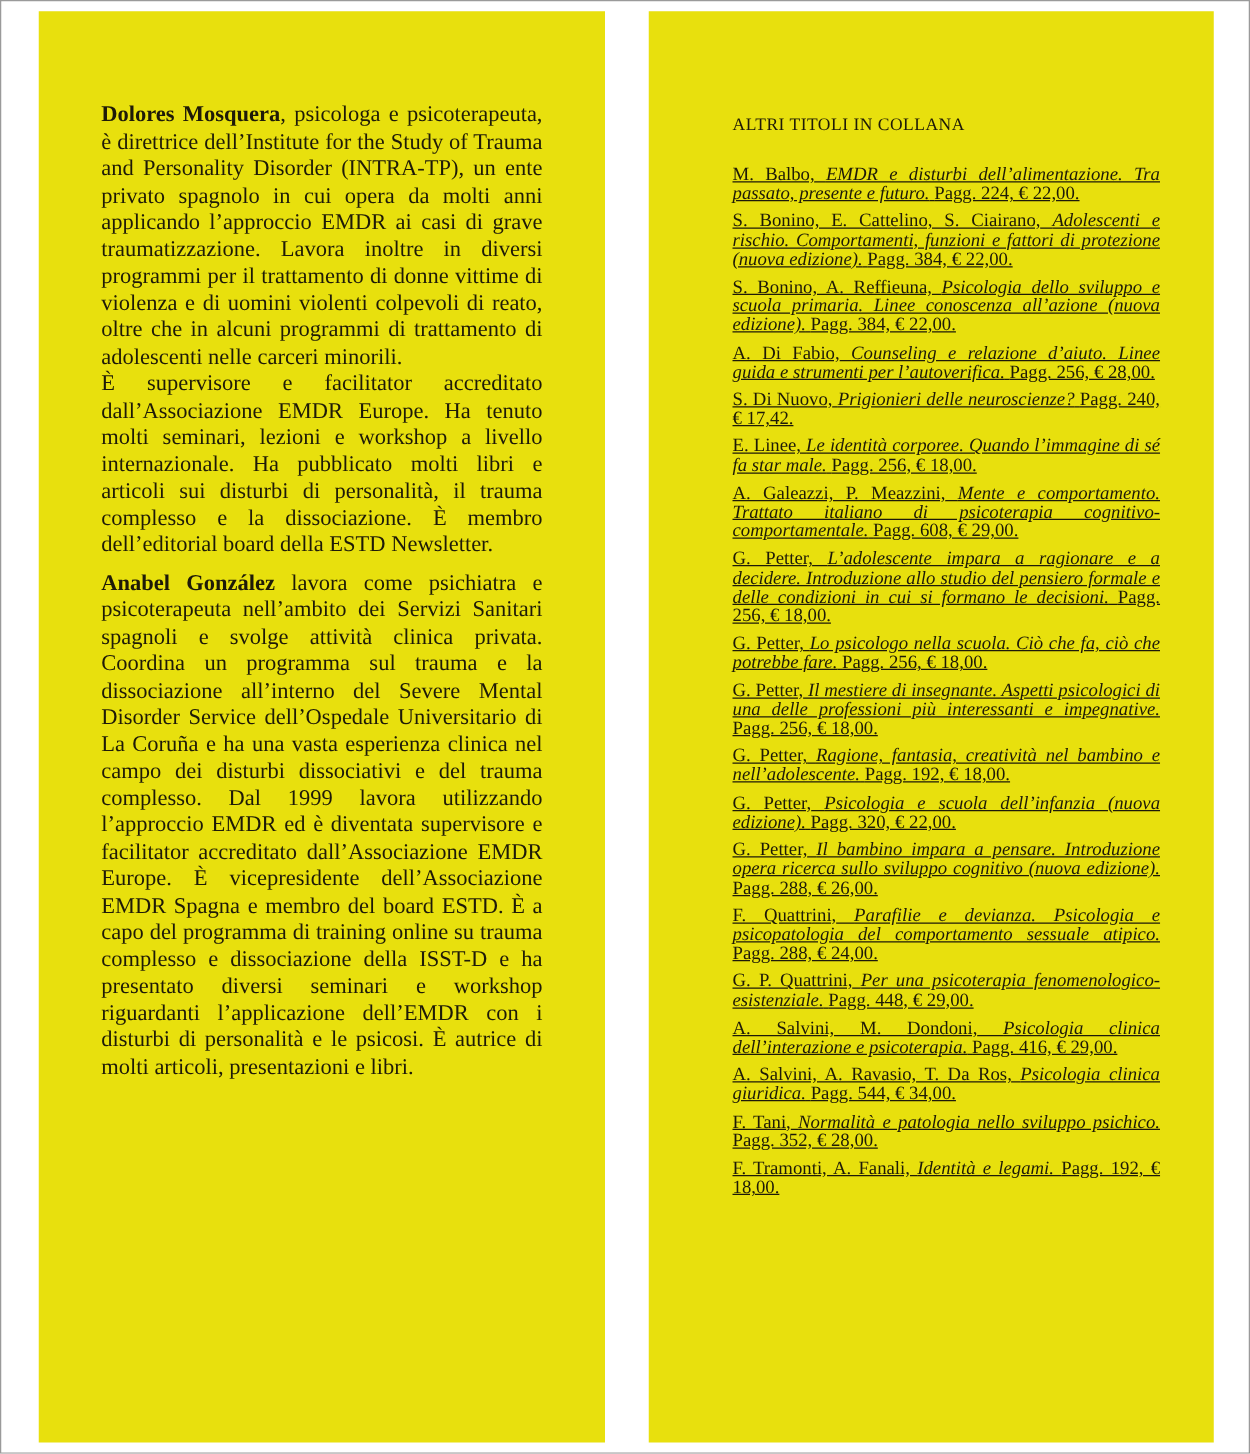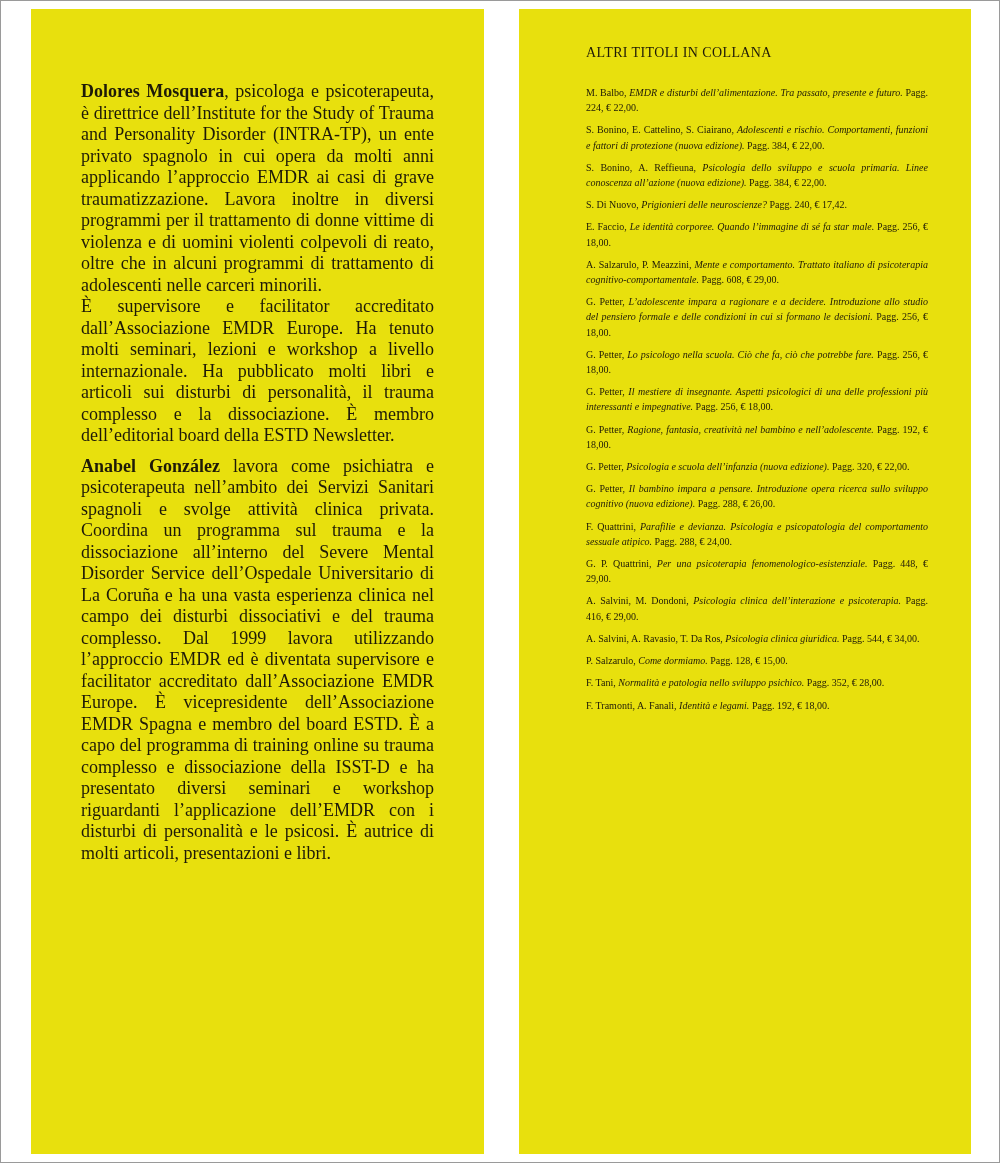--- a/index.html
+++ b/index.html
@@ -35,34 +35,35 @@
     text-align:justify;
     hyphens:auto;
     -webkit-hyphens:auto;
   }
   .bio-block p{margin:0;}
   .bio-block p.bio-gap{margin-top:9px;}
   .bio-block b{font-weight:bold;margin-top:36px;}
 
   
   .series-block{
-    padding:36px 43px 0 67px;
+    padding:84px 43px 0 67px;
   }
   .series-heading{
     font-size:14px;
     letter-spacing:0.4px;
     margin:0 0 24px 0;
     font-weight:normal;
   }
   .book-list p.book{
     margin:0 0 7px 0;
-    font-size:10px;
+    font-size:15px;
     line-height:15.2px;
     text-align:justify;
     hyphens:auto;
+    text-decoration:underline;
     -webkit-hyphens:auto;
   }
   .book-list .title{font-style:italic;}
   .book-list .authors,
   .book-list .pages{font-style:normal;}
 </style>
 </head>
 <body>
 
 <div class="page">
@@ -79,26 +80,27 @@
     <div class="series-block">
       <h2 class="series-heading">ALTRI TITOLI IN COLLANA</h2>
       <div class="book-list">
 
           <p class="book"><span class="authors">M. Balbo,</span> <span class="title">EMDR e disturbi dell’alimentazione. Tra passato, presente e futuro.</span> <span class="pages">Pagg. 224, € 22,00.</span></p>
 
           <p class="book"><span class="authors">S. Bonino, E. Cattelino, S. Ciairano,</span> <span class="title">Adolescenti e rischio. Comportamenti, funzioni e fattori di protezione (nuova edizione).</span> <span class="pages">Pagg. 384, € 22,00.</span></p>
 
           <p class="book"><span class="authors">S. Bonino, A. Reffieuna,</span> <span class="title">Psicologia dello sviluppo e scuola primaria. Linee conoscenza all’azione (nuova edizione).</span> <span class="pages">Pagg. 384, € 22,00.</span></p>
 
+          <p class="book"><span class="authors">A. Di Fabio,</span> <span class="title">Counseling e relazione d’aiuto. Linee guida e strumenti per l’autoverifica.</span> <span class="pages">Pagg. 256, € 28,00.</span></p>
 
           <p class="book"><span class="authors">S. Di Nuovo,</span> <span class="title">Prigionieri delle neuroscienze?</span> <span class="pages">Pagg. 240, € 17,42.</span></p>
 
-          <p class="book"><span class="authors">E. Faccio,</span> <span class="title">Le identità corporee. Quando l’immagine di sé fa star male.</span> <span class="pages">Pagg. 256, € 18,00.</span></p>
+          <p class="book"><span class="authors">E. Linee,</span> <span class="title">Le identità corporee. Quando l’immagine di sé fa star male.</span> <span class="pages">Pagg. 256, € 18,00.</span></p>
 
-          <p class="book"><span class="authors">A. Salzarulo, P. Meazzini,</span> <span class="title">Mente e comportamento. Trattato italiano di psicoterapia cognitivo-comportamentale.</span> <span class="pages">Pagg. 608, € 29,00.</span></p>
+          <p class="book"><span class="authors">A. Galeazzi, P. Meazzini,</span> <span class="title">Mente e comportamento. Trattato italiano di psicoterapia cognitivo-comportamentale.</span> <span class="pages">Pagg. 608, € 29,00.</span></p>
 
           <p class="book"><span class="authors">G. Petter,</span> <span class="title">L’adolescente impara a ragionare e a decidere. Introduzione allo studio del pensiero formale e delle condizioni in cui si formano le decisioni.</span> <span class="pages">Pagg. 256, € 18,00.</span></p>
 
           <p class="book"><span class="authors">G. Petter,</span> <span class="title">Lo psicologo nella scuola. Ciò che fa, ciò che potrebbe fare.</span> <span class="pages">Pagg. 256, € 18,00.</span></p>
 
           <p class="book"><span class="authors">G. Petter,</span> <span class="title">Il mestiere di insegnante. Aspetti psicologici di una delle professioni più interessanti e impegnative.</span> <span class="pages">Pagg. 256, € 18,00.</span></p>
 
           <p class="book"><span class="authors">G. Petter,</span> <span class="title">Ragione, fantasia, creatività nel bambino e nell’adolescente.</span> <span class="pages">Pagg. 192, € 18,00.</span></p>
 
           <p class="book"><span class="authors">G. Petter,</span> <span class="title">Psicologia e scuola dell’infanzia (nuova edizione).</span> <span class="pages">Pagg. 320, € 22,00.</span></p>
@@ -106,21 +108,20 @@
           <p class="book"><span class="authors">G. Petter,</span> <span class="title">Il bambino impara a pensare. Introduzione opera ricerca sullo sviluppo cognitivo (nuova edizione).</span> <span class="pages">Pagg. 288, € 26,00.</span></p>
 
           <p class="book"><span class="authors">F. Quattrini,</span> <span class="title">Parafilie e devianza. Psicologia e psicopatologia del comportamento sessuale atipico.</span> <span class="pages">Pagg. 288, € 24,00.</span></p>
 
           <p class="book"><span class="authors">G. P. Quattrini,</span> <span class="title">Per una psicoterapia fenomenologico-esistenziale.</span> <span class="pages">Pagg. 448, € 29,00.</span></p>
 
           <p class="book"><span class="authors">A. Salvini, M. Dondoni,</span> <span class="title">Psicologia clinica dell’interazione e psicoterapia.</span> <span class="pages">Pagg. 416, € 29,00.</span></p>
 
           <p class="book"><span class="authors">A. Salvini, A. Ravasio, T. Da Ros,</span> <span class="title">Psicologia clinica giuridica.</span> <span class="pages">Pagg. 544, € 34,00.</span></p>
 
-          <p class="book"><span class="authors">P. Salzarulo,</span> <span class="title">Come dormiamo.</span> <span class="pages">Pagg. 128, € 15,00.</span></p>
 
           <p class="book"><span class="authors">F. Tani,</span> <span class="title">Normalità e patologia nello sviluppo psichico.</span> <span class="pages">Pagg. 352, € 28,00.</span></p>
 
           <p class="book"><span class="authors">F. Tramonti, A. Fanali,</span> <span class="title">Identità e legami.</span> <span class="pages">Pagg. 192, € 18,00.</span></p>
         </div>
     </div>
   </div>
 
 </div>
 

